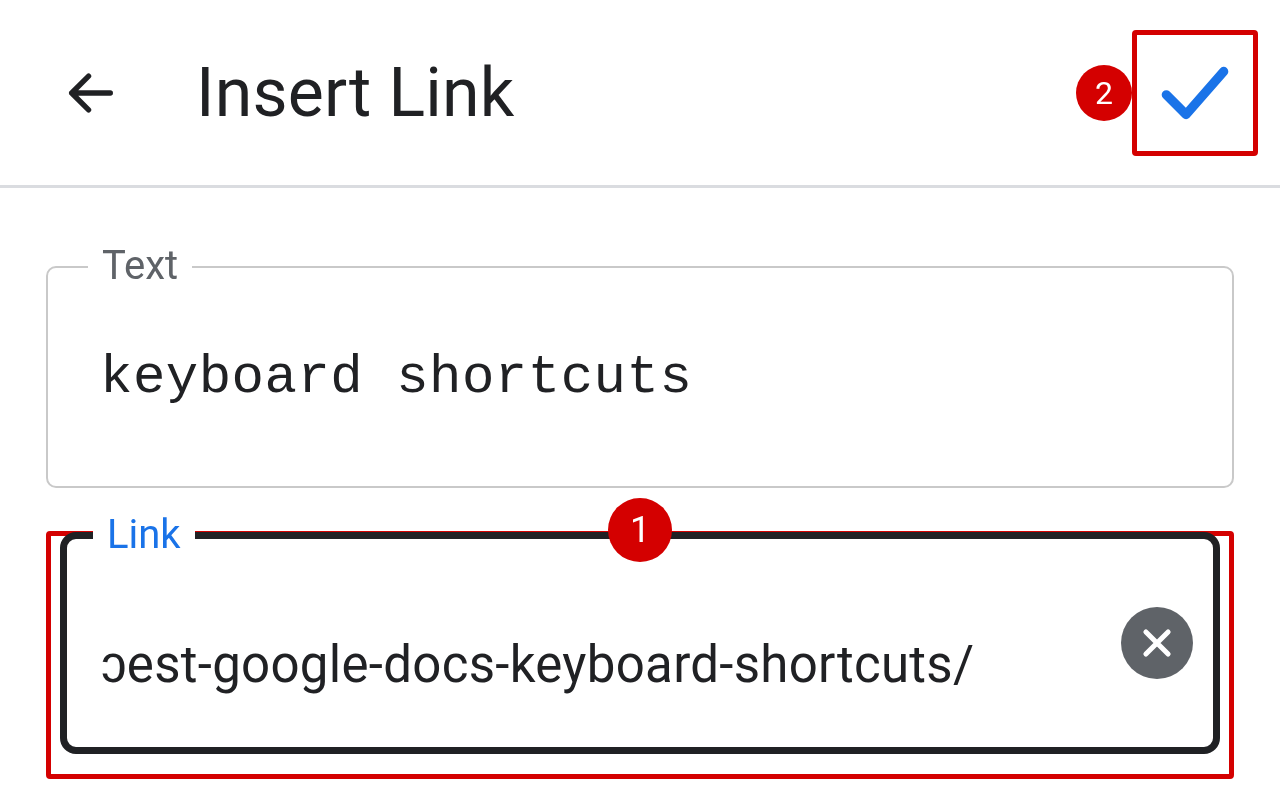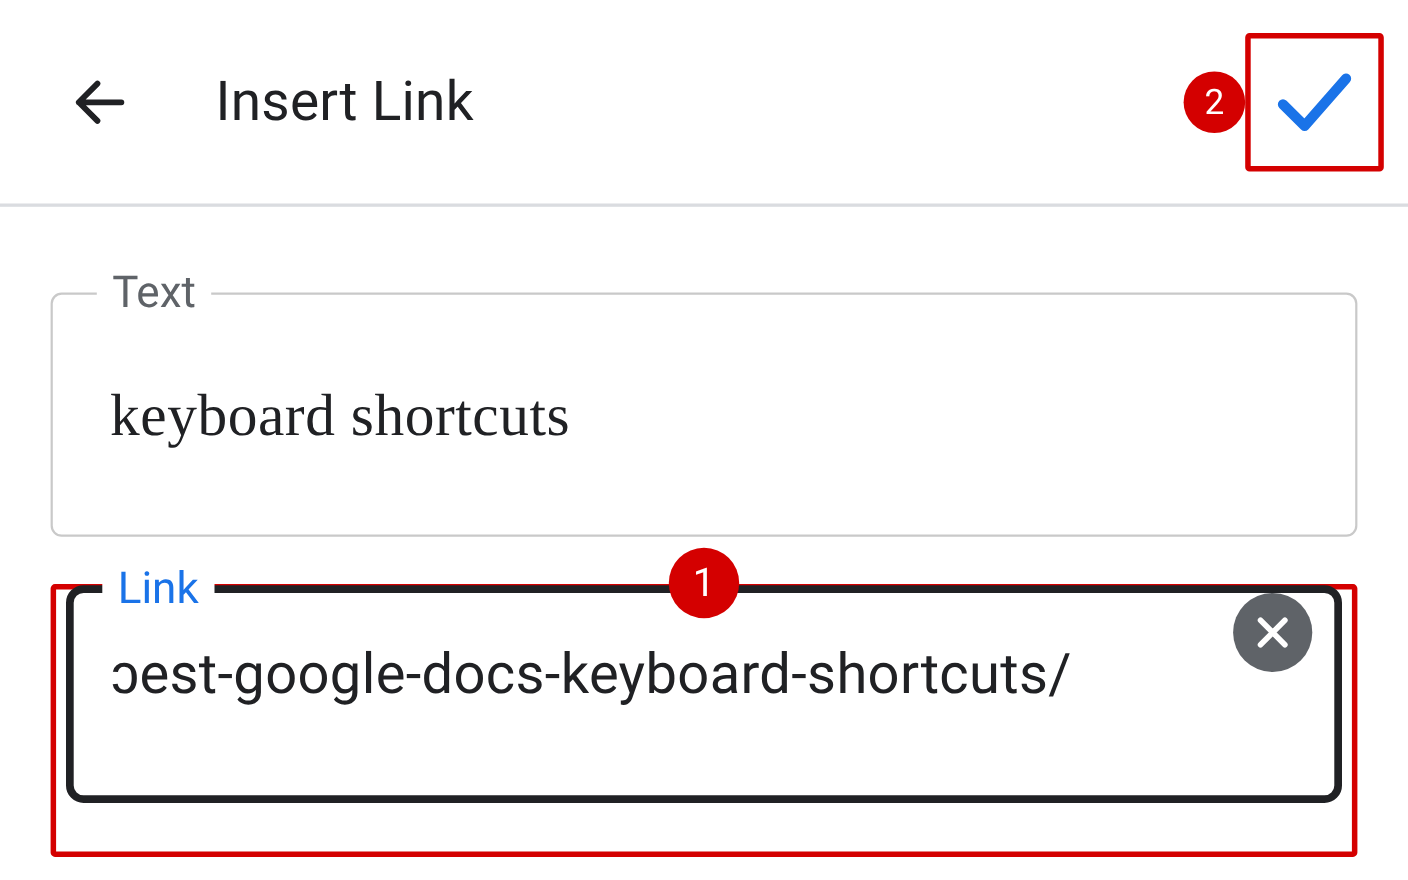--- a/index.html
+++ b/index.html
@@ -21,21 +21,21 @@
     padding-right: 22px;
     border-bottom: 3px solid #dadce0;
   }
   .back-btn {
     width: 70px; height: 70px;
     display: flex; align-items: center; justify-content: center;
     cursor: pointer;
   }
   .title {
     margin-left: 70px;
-    font-size: 50px;
+    font-size: 68px;
     font-weight: 400;
     letter-spacing: 0.2px;
   }
   .appbar-spacer { flex: 1; }
 
   .confirm-wrap {
     position: relative;
     width: 126px;
     height: 126px;
     display: flex;
@@ -91,21 +91,21 @@
     font-size: 40px;
     color: #5f6368;
   }
   .field-input {
     border: none; outline: none;
     width: 100%;
     font-size: 54px;
     letter-spacing: 0.5px;
     color: #202124;
     background: transparent;
-    font-family: Liberation Serif, serif;
+    font-family: Liberation Mono, monospace;
   }
 
   .field-gap { height: 36px; position: relative; }
 
   
   .field-focused {
     position: relative;
     margin-top: 0;
   }
   .field-focused-outer-highlight {
@@ -115,23 +115,23 @@
     height: 248px;
     border: 5px solid #d40000;
     border-radius: 4px;
     pointer-events: none;
   }
   .field-focused-inner {
     position: relative;
     margin: 8px 14px 0 14px;
     border: 7px solid #202124;
     border-radius: 16px;
-    height: 198px;
-    display: flex;
-    align-items: flex-start;
+    height: 222px;
+    display: flex;
+    align-items: center;
     padding: 0 20px 0 32px;
     background: #fff;
   }
   .field-focused-inner .field-label {
     color: #1a73e8;
     font-size: 40px;
     top: -28px;
     left: 26px;
     padding: 0 14px;
   }

